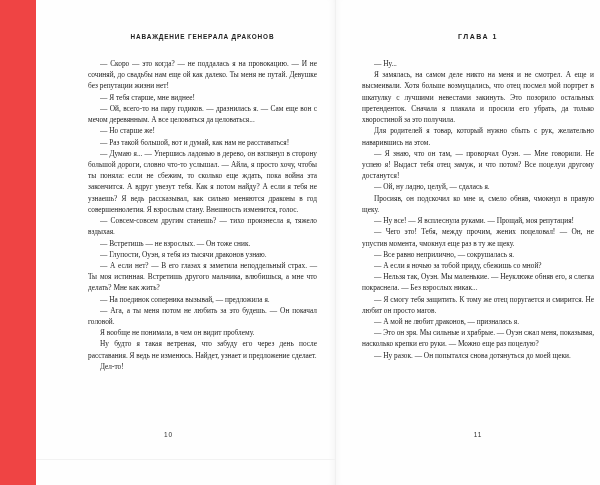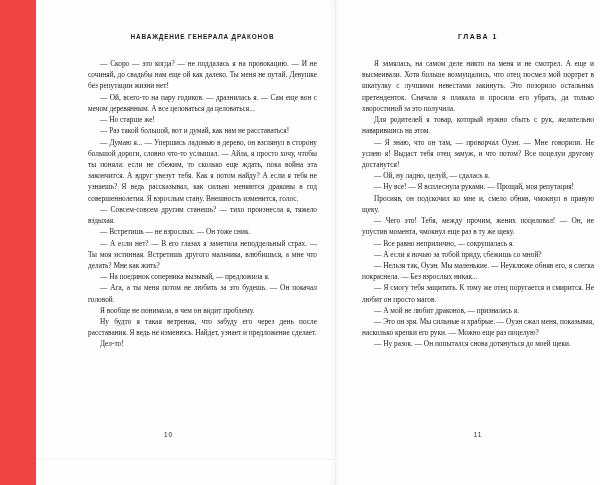--- a/index.html
+++ b/index.html
@@ -91,45 +91,48 @@
 </style>
 </head>
 <body>
 
 <div class="spread">
 
   <div class="page page-left">
     <div class="running-head">НАВАЖДЕНИЕ ГЕНЕРАЛА ДРАКОНОВ</div>
     <div class="body-text">
         <p>— Скоро — это когда? — не поддалась я на провокацию. — И не сочиняй, до свадьбы нам еще ой как далеко. Ты меня не путай. Девушке без репутации жизни нет!</p>
+        <p>— Я тебя старше, мне виднее!</p>
         <p>— Ой, всего-то на пару годиков. — дразнилась я. — Сам еще вон с мечом деревянным. А все целоваться да целоваться...</p>
         <p>— Но старше же!</p>
         <p>— Раз такой большой, вот и думай, как нам не расставаться!</p>
         <p>— Думаю я... — Упершись ладонью в дерево, он взглянул в сторону большой дороги, словно что-то услышал. — Айла, я просто хочу, чтобы ты поняла: если не сбежим, то сколько еще ждать, пока война эта закончится. А вдруг увезут тебя. Как я потом найду? А если я тебя не узнаешь? Я ведь рассказывал, как сильно меняются драконы в год совершеннолетия. Я взрослым стану. Внешность изменится, голос.</p>
         <p>— Совсем-совсем другим станешь? — тихо произнесла я, тяжело вздыхая.</p>
         <p>— Встретишь — не взрослых. — Он тоже сник.</p>
+        <p>— Глупости, Оуэн, я тебя из тысячи драконов узнаю.</p>
         <p>— А если нет? — В его глазах я заметила неподдельный страх. — Ты моя истинная. Встретишь другого мальчика, влюбишься, а мне что делать? Мне как жить?</p>
         <p>— На поединок соперника вызывай, — предложила я.</p>
         <p>— Ага, а ты меня потом не любить за это будешь. — Он покачал головой.</p>
         <p>Я вообще не понимала, в чем он видит проблему.</p>
         <p>Ну будто я такая ветреная, что забуду его через день после расставания. Я ведь не изменюсь. Найдет, узнает и предложение сделает.</p>
         <p>Дел-то!</p>
       </div>
     <div class="folio folio-left">10</div>
   </div>
 
   <div class="page page-right">
     <div class="running-head chapter">ГЛАВА 1</div>
     <div class="body-text">
+        <p>— Ну...</p>
         <p>Я замялась, на самом деле никто на меня и не смотрел. А еще и высмеивали. Хотя больше возмущались, что отец посмел мой портрет в шкатулку с лучшими невестами закинуть. Это позорило остальных претенденток. Сначала я плакала и просила его убрать, да только хворостиной за это получила.</p>
         <p>Для родителей я товар, который нужно сбыть с рук, желательно наварившись на этом.</p>
         <p>— Я знаю, что он там, — проворчал Оуэн. — Мне говорили. Не успею я! Выдаст тебя отец замуж, и что потом? Все поцелуи другому достанутся!</p>
         <p>— Ой, ну ладно, целуй, — сдалась я.</p>
+        <p>Просияв, он подскочил ко мне и, смело обняв, чмокнул в правую щеку.</p>
         <p>— Ну все! — Я всплеснула руками. — Прощай, моя репутация!</p>
-        <p>Просияв, он подскочил ко мне и, смело обняв, чмокнул в правую щеку.</p>
         <p>— Чего это! Тебя, между прочим, жених поцеловал! — Он, не упустив момента, чмокнул еще раз в ту же щеку.</p>
         <p>— Все равно неприлично, — сокрушалась я.</p>
         <p>— А если я ночью за тобой приду, сбежишь со мной?</p>
         <p>— Нельзя так, Оуэн. Мы маленькие. — Неуклюже обняв его, я слегка покраснела. — Без взрослых никак...</p>
         <p>— Я смогу тебя защитить. К тому же отец поругается и смирится. Не любит он просто магов.</p>
         <p>— А мой не любит драконов, — призналась я.</p>
         <p>— Это он зря. Мы сильные и храбрые. — Оуэн сжал меня, показывая, насколько крепки его руки. — Можно еще раз поцелую?</p>
         <p>— Ну разок. — Он попытался снова дотянуться до моей щеки.</p>
       </div>
     <div class="folio folio-right">11</div>

